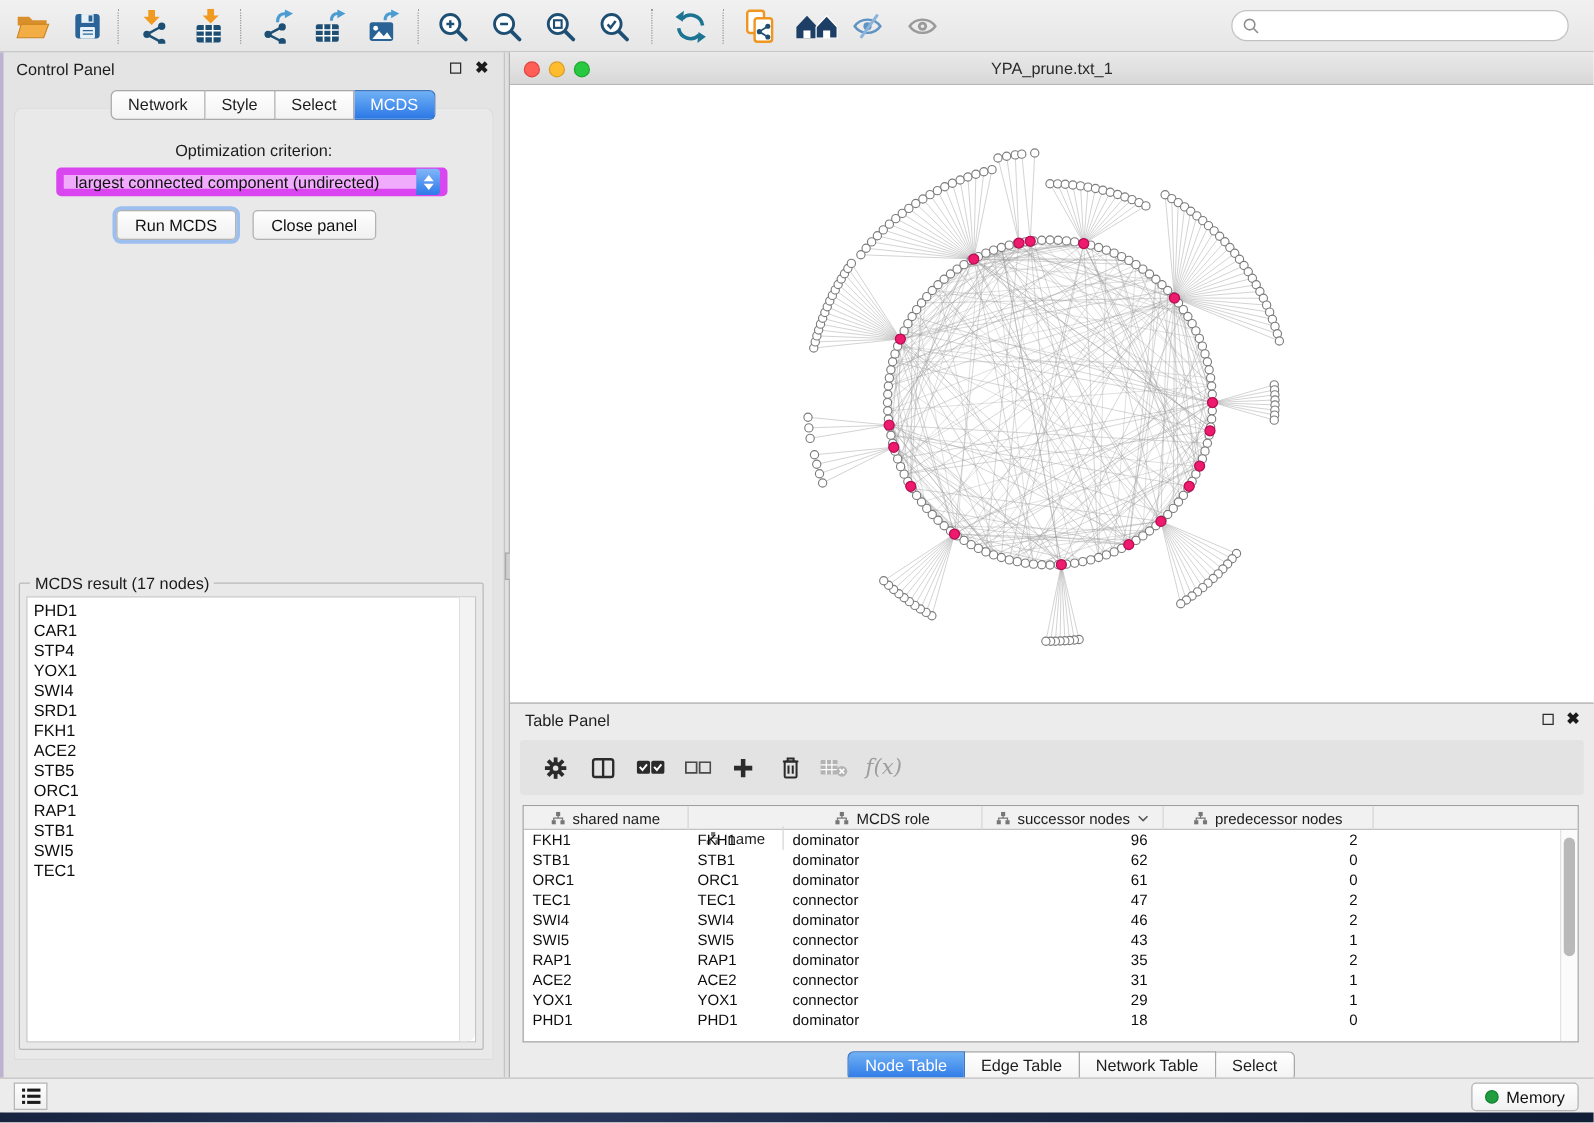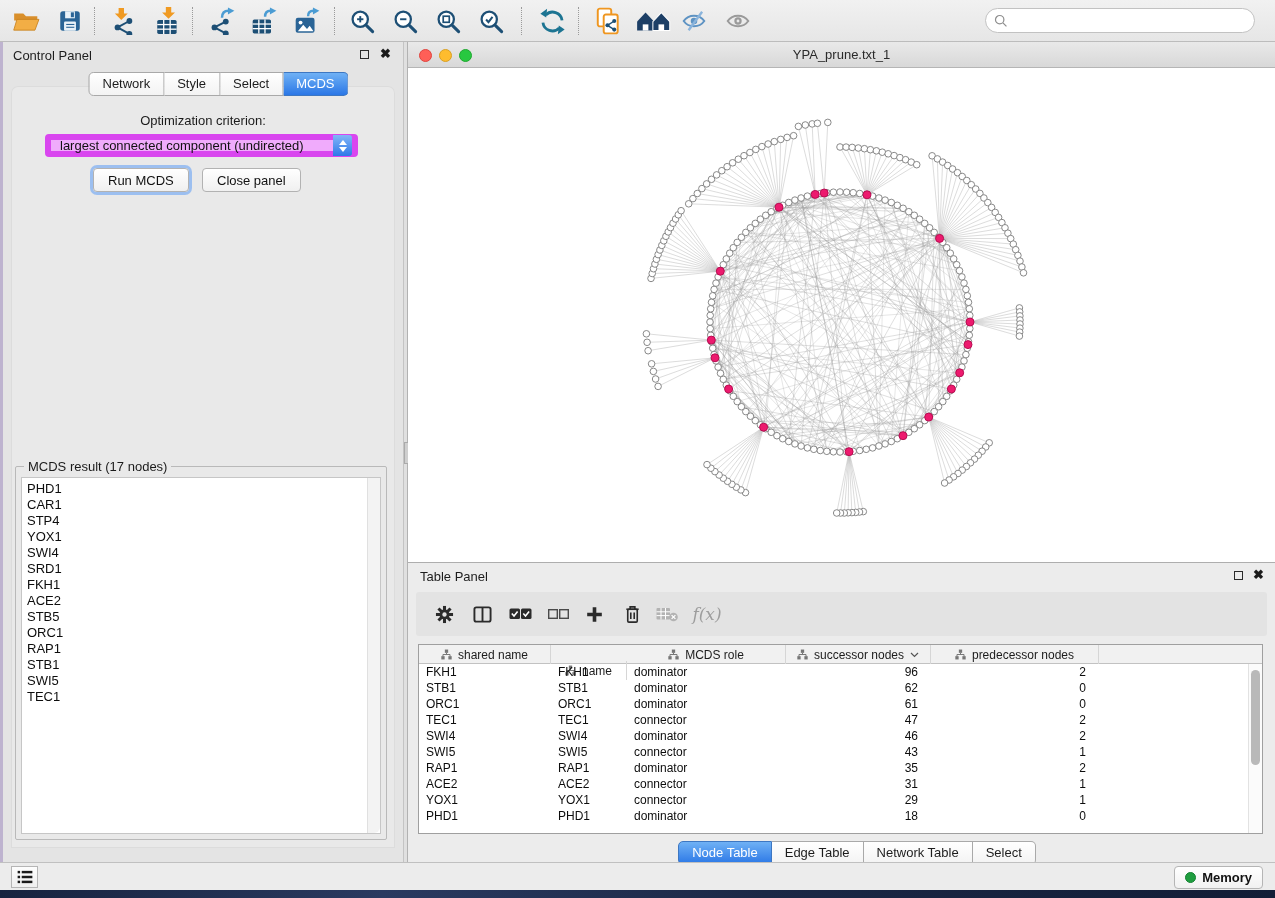--- a/index.html
+++ b/index.html
@@ -117,21 +117,21 @@
   #nt-scroll { position:absolute; right:0; top:19px; bottom:0; width:14px;
     background:#fbfbfb; border-left:1px solid #e2e2e2; }
   #nt-thumb { position:absolute; left:2px; right:2px; top:6px; height:95px;
     background:#b9b9b9; border-radius:6px; }
 
   #tp-tabs { position:absolute; left:0; right:0; top:278px; display:flex;
     justify-content:center; }
 
   
   #status-bar { position:absolute; left:0; top:862px; width:1275px; height:28px;
-    background:#ececec; border-top:1px solid #c0c0c0;font-weight:bold; }
+    background:#ececec; border-top:1px solid #c0c0c0; }
   #list-btn { position:absolute; left:11px; top:3px; width:27px; height:22px;
     background:linear-gradient(#fdfdfd,#efefef); border:1px solid #b5b5b5;
     display:flex; align-items:center; justify-content:center; }
   #memory-btn { position:absolute; right:12px; top:3px; height:23px;
     background:linear-gradient(#ffffff,#f1f1f1); border:1px solid #b5b5b5;
     border-radius:4px; display:flex; align-items:center; gap:6px; padding:0 10px;
     font-size:13px; color:#111; }
   #memory-dot { width:11px; height:11px; border-radius:50%; background:#1f9d3f;
     border:1px solid #128130; }
 </style>

